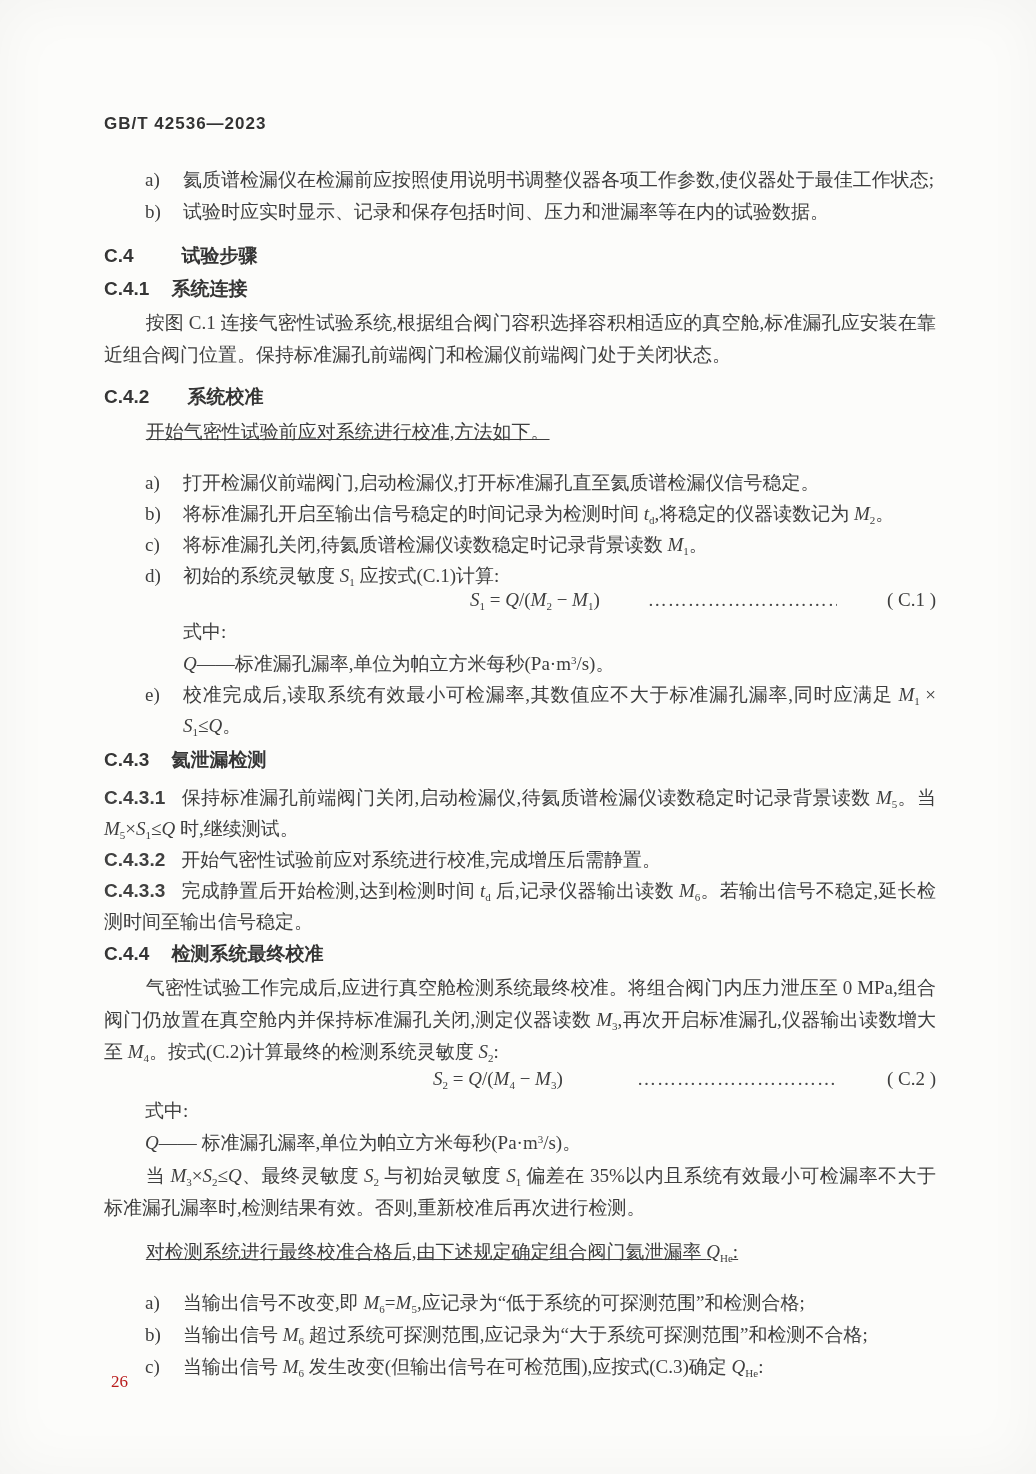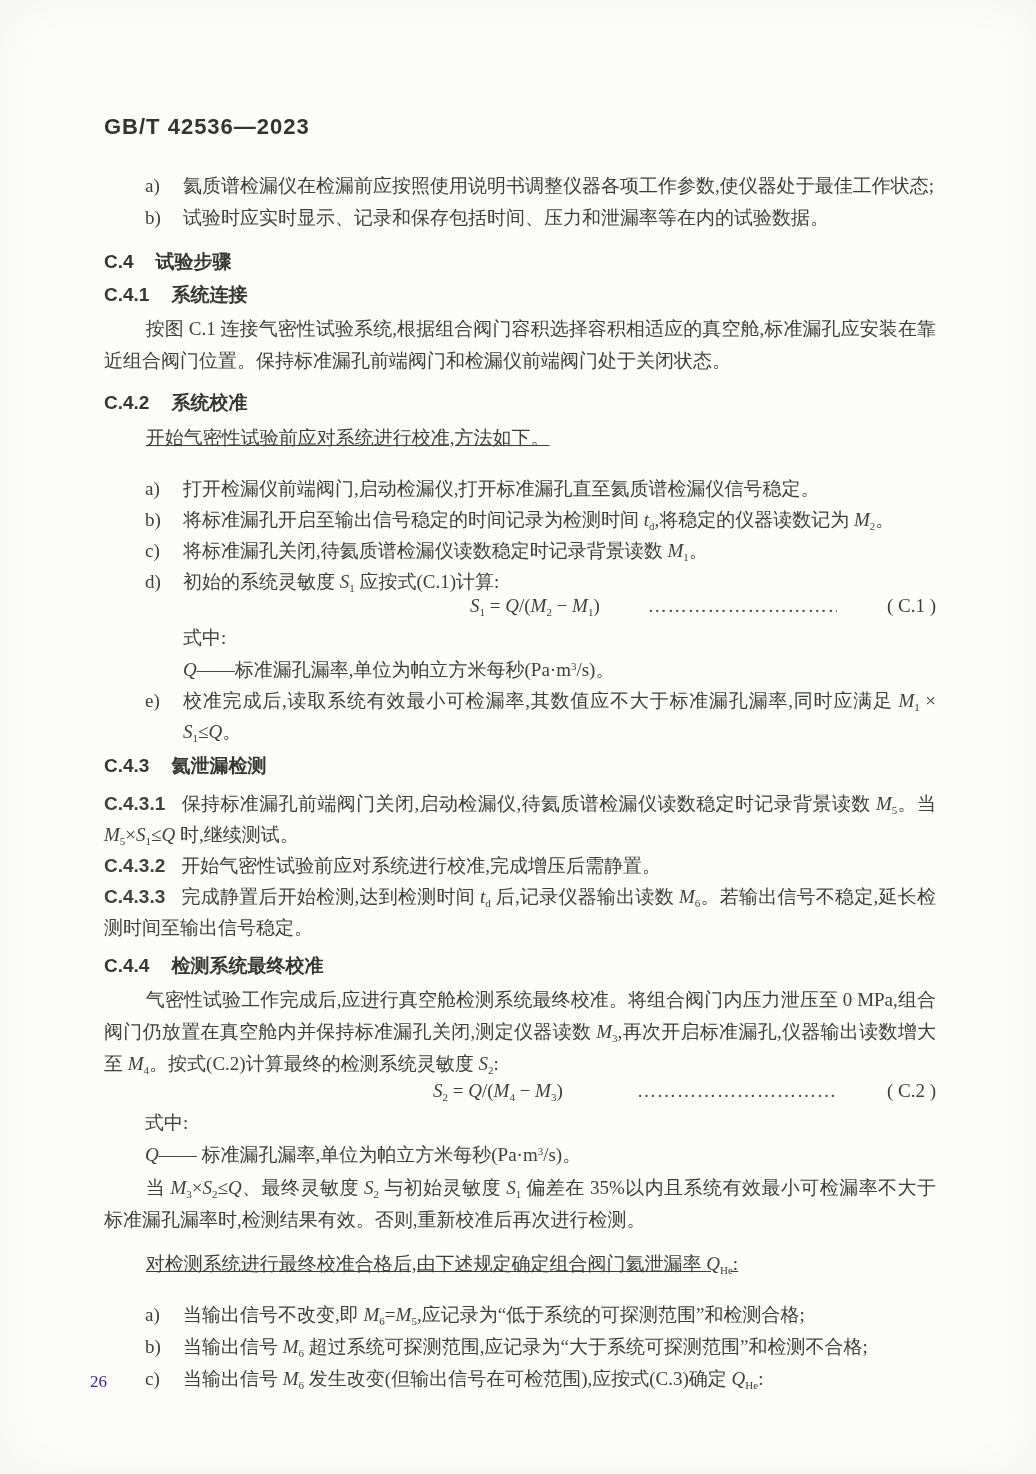--- a/index.html
+++ b/index.html
@@ -9,39 +9,39 @@
     color:#3e3e3e;
     font-family:"Liberation Serif","DejaVu Serif",serif;
     font-size:19px;
     overflow:hidden;
     position:relative;
     box-shadow:inset 0 0 60px rgba(0,0,0,0.04);
   }
   .content{padding:114px 100px 0 104px;text-align:justify;}
   .doc-header{
     font-family:"Liberation Sans","DejaVu Sans",sans-serif;
-    font-weight:bold;font-size:22px;color:#333;letter-spacing:1px;
+    font-weight:bold;font-size:17px;color:#333;letter-spacing:1px;
     text-align:left;
   }
   
   .hang-list{margin:0;}
   .intro-list{margin-top:30px;}
   .li{display:flex;line-height:32px;}
   .li-label{flex:0 0 38px;margin-left:41px;}
   .li-text{flex:1;}
   .steps .li{line-height:31px;}
   
   .h{font-family:"Liberation Sans","DejaVu Sans",sans-serif;font-weight:bold;
      color:#353535;line-height:33px;display:flex;}
   .h .h-num{margin-right:22px;}
-  .h-c4{margin-top:11px;}
+  .h-c4{margin-top:11px;gap:26px;}
   .h-c41{}
-  .h-c42{margin-top:9px;}
+  .h-c42{margin-top:9px;gap:16px;}
   .h-c43{margin-top:2px;}
-  .h-c44{margin-top:6px;}
+  .h-c44{}
   .h-c5{margin-top:0;}
   
   .para{line-height:32px;margin:2px 0 0 0;}
   .p-indent{text-indent:2.2em;}
   .lead{line-height:33px;margin-top:2px;text-decoration:underline;}
   
   .formula{display:flex;align-items:baseline;line-height:33px;white-space:nowrap;gap:48px;}
   .formula-c1{padding-left:366px;margin-top:-8px;}
   .formula-c2{padding-left:329px;margin-top:-6px;}
   .f-dots{flex:1;overflow:hidden;text-align:right;letter-spacing:1px;color:#4a4a4a;}
@@ -53,21 +53,21 @@
   .qdef{line-height:31px;}
   
   .clause{line-height:31px;margin:0;}
   .clauses{margin-top:6px;}
   .c-num{font-family:"Liberation Sans","DejaVu Sans",sans-serif;font-weight:bold;
          color:#404040;margin-right:16px;}
   
   i{font-family:"Liberation Serif","DejaVu Serif",serif;font-style:italic;}
   sub{font-size:11px;vertical-align:-4px;line-height:0;}
   sup{font-size:11px;vertical-align:6px;line-height:0;}
-  .page-number{position:absolute;left:90px;top:1372px;font-size:17px;color:#4c1d95;}
+  .page-number{position:absolute;left:111px;top:1372px;font-size:17px;color:#b91c1c;}
   .gap-lg{height:9px;}
 </style>
 </head>
 <body>
 
 <div class="page">
   <div class="content">
 
     <div class="doc-header">GB/T 42536—2023</div>
 

